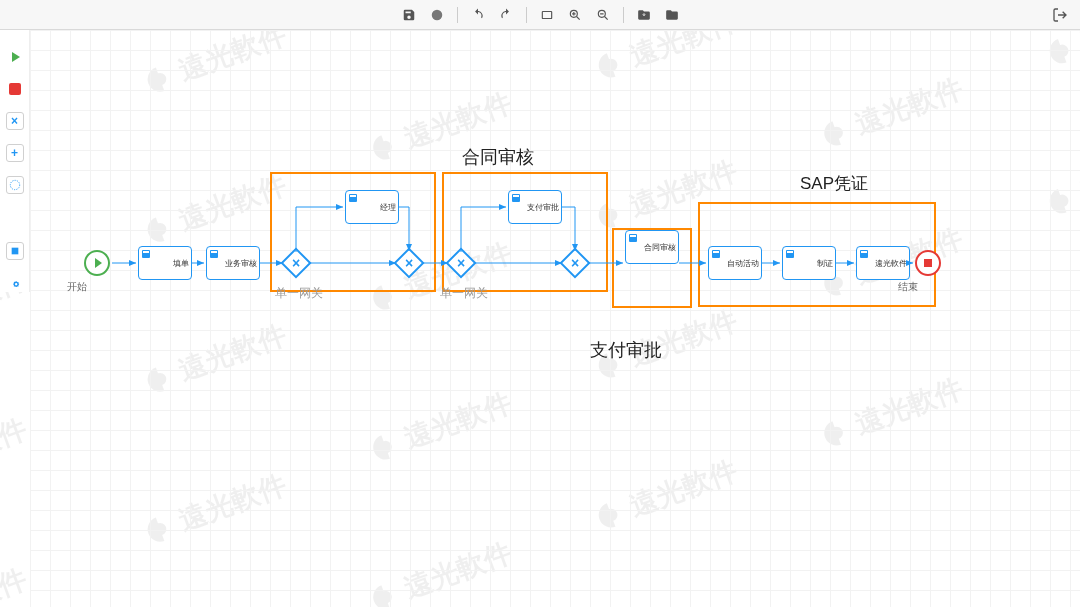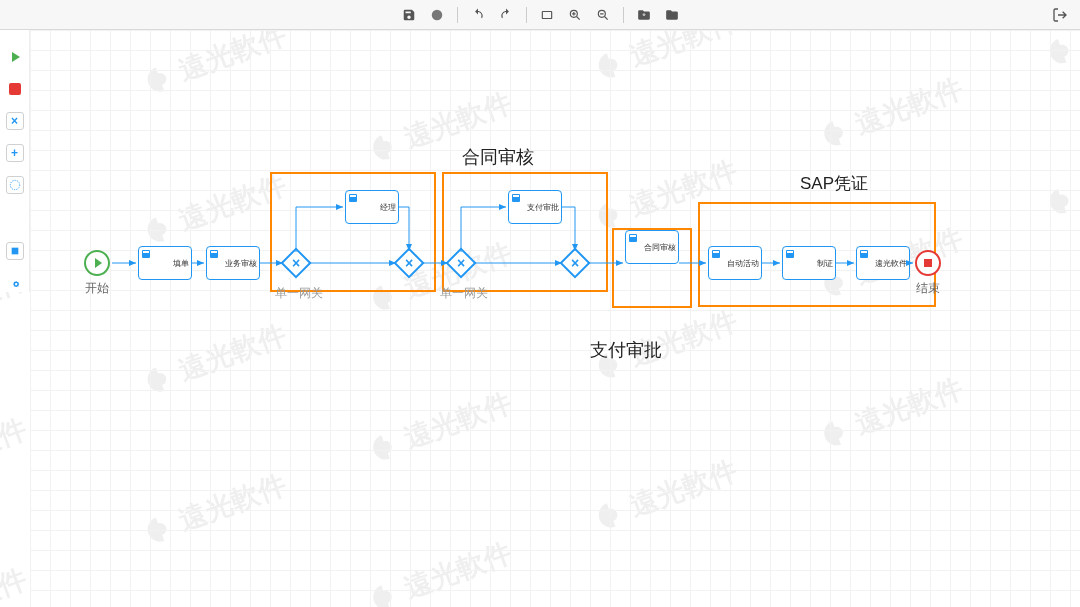--- a/index.html
+++ b/index.html
@@ -28,21 +28,21 @@
       background-image: linear-gradient(#f2f2f2 1px, transparent 1px), linear-gradient(90deg, #f2f2f2 1px, transparent 1px);
       background-size: 20px 20px; z-index: 1; }
 
     
     .diagram { position: absolute; top: 30px; left: 30px; right: 0; bottom: 0; z-index: 2; }
 
     
     .evt-circle { position: absolute; width: 26px; height: 26px; border-radius: 50%; background: #fff; }
     .start-event { border: 2px solid #4CAF50; }
     .end-event { border: 2px solid #E53935; }
-    .evt-label { position: absolute; width: 60px; text-align: center; font-size: 12px; color: #666; }
+    .evt-label { position: absolute; width: 60px; font-size: 10px; color: #666; }
 
     .task { position: absolute; width: 54px; height: 34px; background: #fff; border: 1px solid #2196F3; border-radius: 4px; font-size: 8px; color: #333; display: flex; align-items: center; justify-content: flex-end; text-align: center; padding: 2px; }
     .task .marker { position: absolute; top: 3px; left: 3px; width: 8px; height: 8px; background: #2196F3; border-radius: 1px; }
     .task .marker::after { content: ""; position: absolute; top: 1px; left: 1px; width: 6px; height: 2px; background: #fff; }
 
     .gateway { position: absolute; width: 22px; height: 22px; border: 2px solid #2196F3; background: #fff; transform: rotate(45deg); }
     .gateway .x { position: absolute; inset: 0; transform: rotate(-45deg); display: flex; align-items: center; justify-content: center; color: #2196F3; font-size: 14px; font-weight: bold; }
     .gw-label { position: absolute; font-size: 12px; color: #999; }
 
     .group-box { position: absolute; border: 2px solid #ff8800; }

